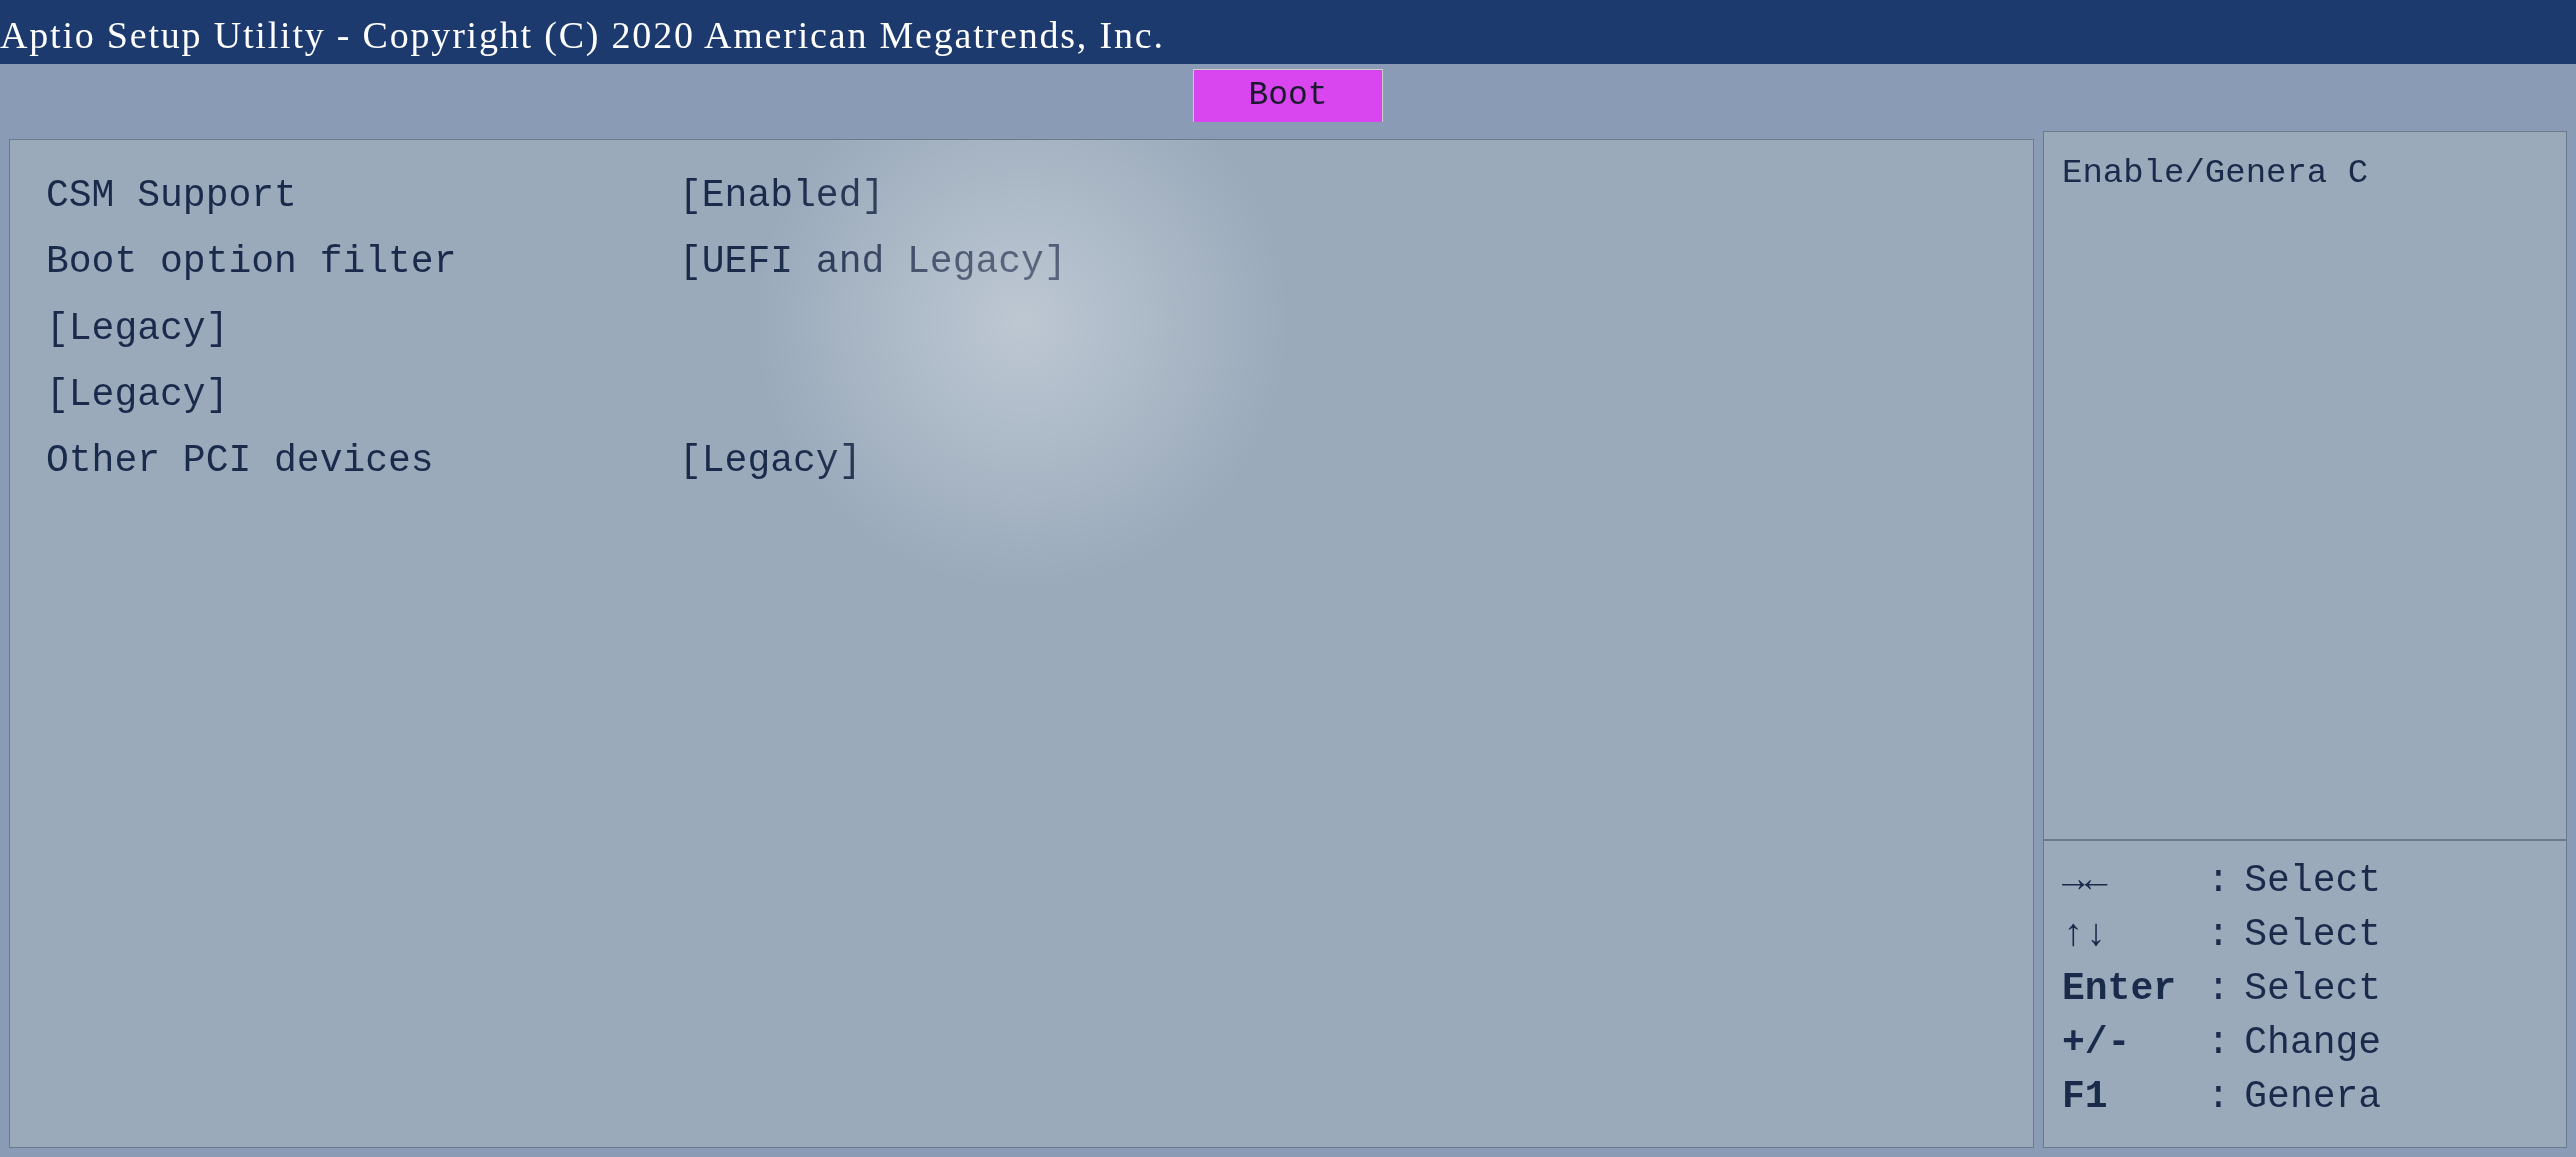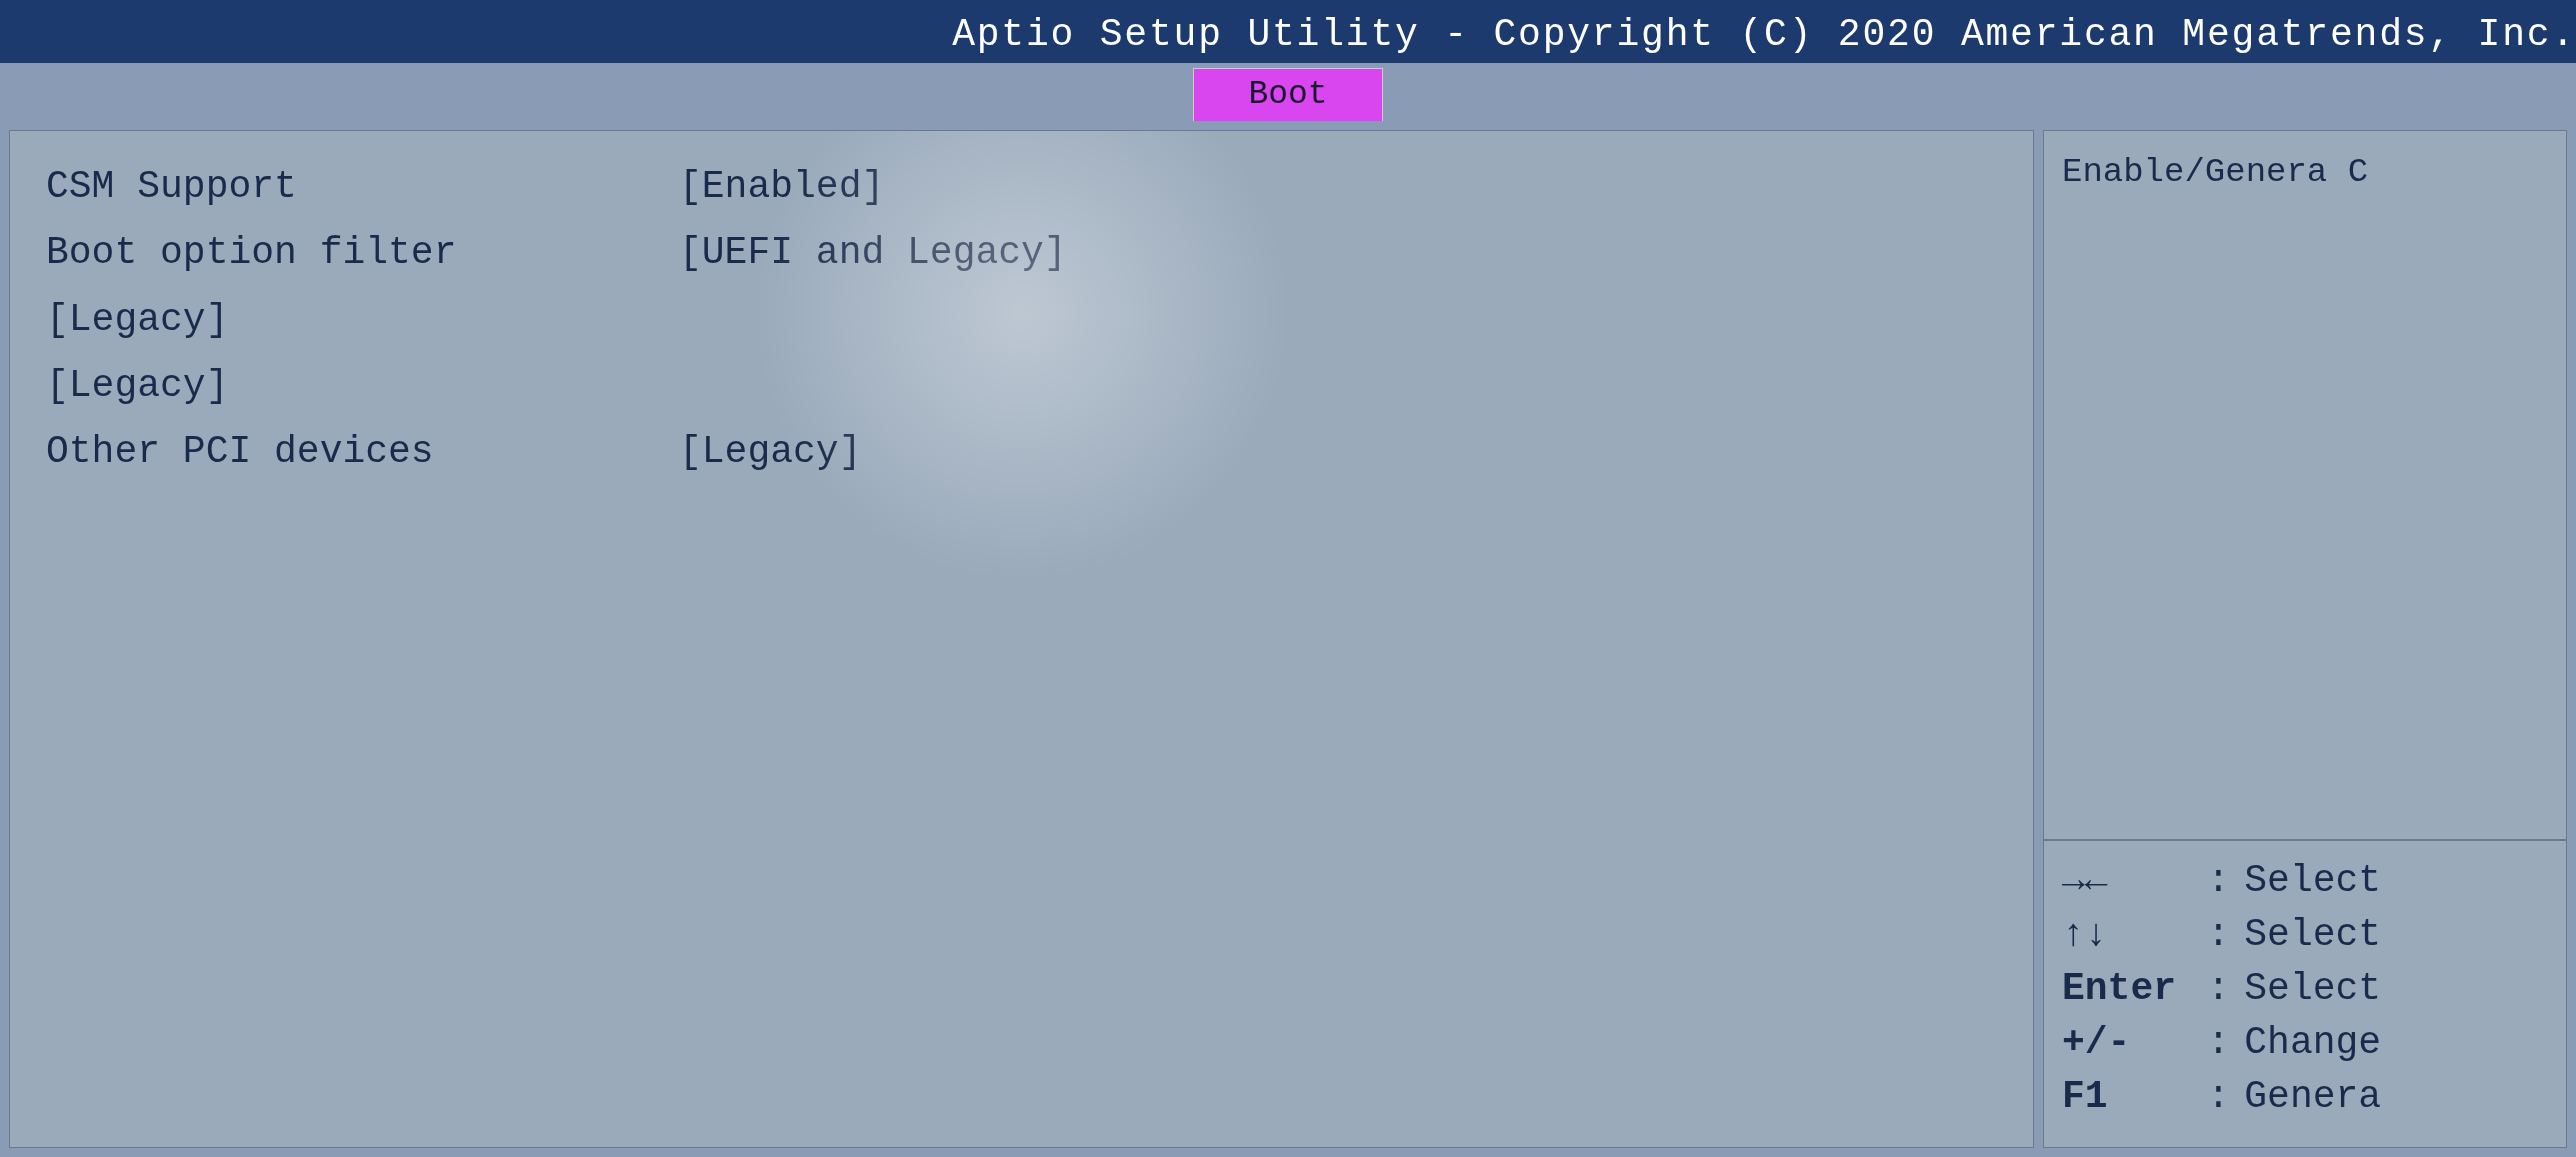--- a/index.html
+++ b/index.html
@@ -20,26 +20,26 @@
       width: 100%;
       height: 100%;
       display: flex;
       flex-direction: column;
       background-color: #8a9bb5;
     }
 
     .title-bar {
       background-color: #1c3a6e;
       color: #ffffff;
-      text-align: right;
+      text-align: left;
       padding: 12.7px 0 7.2px 0;
       font-size: 38px;
       font-weight: normal;
       letter-spacing: 1.8px;
-      font-family: Liberation Mono, monospace;
+      font-family: Liberation Serif, serif;
     }
 
     .tab-bar {
       background-color: #8a9bb5;
       display: flex;
       justify-content: center;
       padding: 5.4px 0 0 0;
     }
 
     .tab {
@@ -60,20 +60,21 @@
       gap: 9px;
     }
 
     .left-panel {
       flex: 1;
       background-color: #9aaabb;
       border: 1.8px solid #6a7a8a;
       padding: 27px 36px;
       position: relative;
       overflow: hidden;
+      margin-top: 8px;
     }
 
     .left-panel::before {
       content: '';
       position: absolute;
       top: -90px;
       left: 50%;
       transform: translateX(-50%);
       width: 543px;
       height: 543px;

